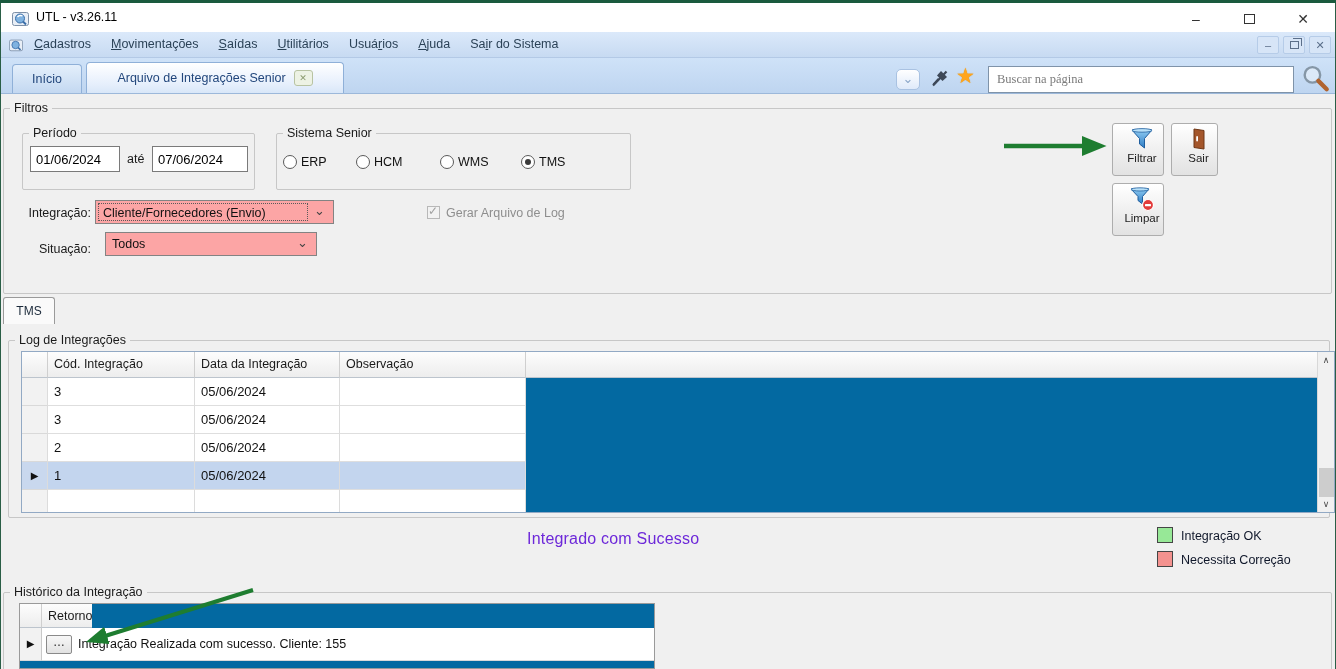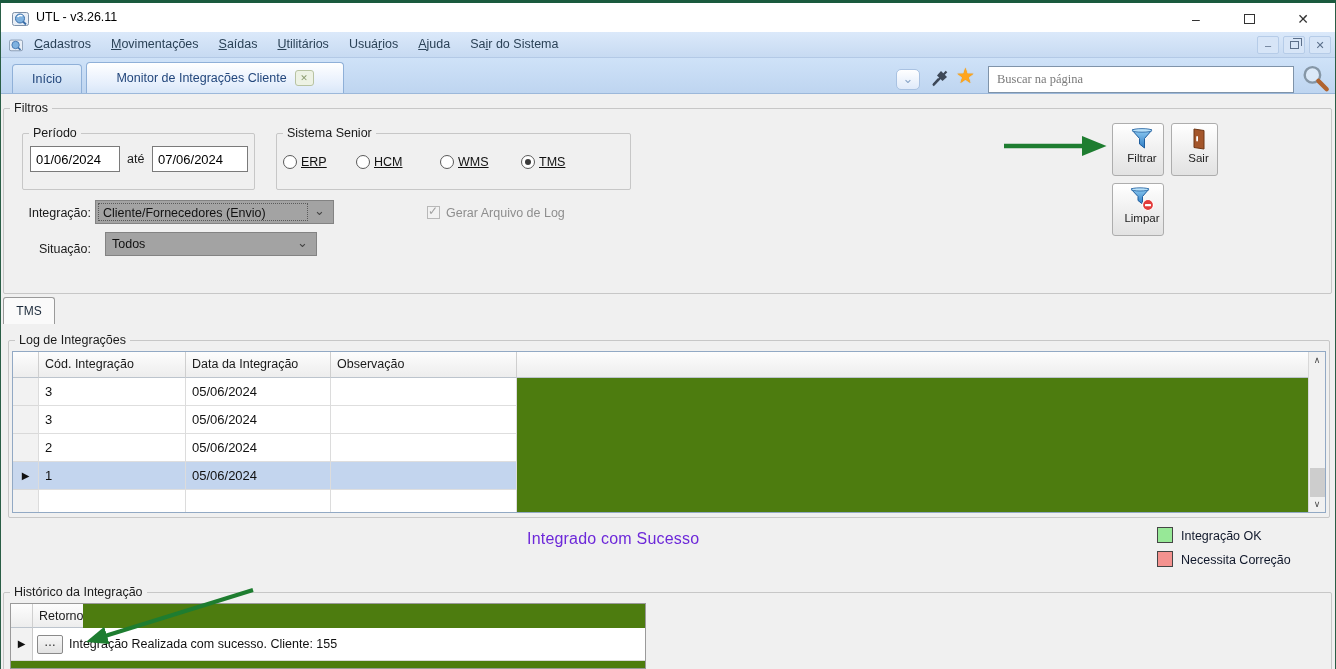--- a/index.html
+++ b/index.html
@@ -46,35 +46,35 @@
   
   .gbox { position:absolute; border:1px solid #c7c7c7; border-radius:2px; }
   .gtitle { position:absolute; top:-9px; left:6px; background:#f0f0f0; padding:0 4px; font-size:12.5px; color:#1a1a1a; line-height:16px; white-space:nowrap; }
 
   
   .date-input { position:absolute; height:26px; border:1px solid #7a7a7a; background:#fff; font-family:"Liberation Sans",sans-serif; font-size:13px; padding:0 5px; color:#000; }
   .plain-label { position:absolute; font-size:12.5px; color:#1a1a1a; white-space:nowrap; }
   .radio-opt { position:absolute; display:flex; align-items:center; gap:4px; height:16px; cursor:pointer; }
   .radio-circle { width:14px; height:14px; border:1px solid #5a5a5a; border-radius:50%; background:#fff; position:relative; }
   .radio-opt.selected .radio-circle::after { content:""; position:absolute; left:3px; top:3px; width:6px; height:6px; border-radius:50%; background:#3a3a3a; }
-  .radio-opt span.rlabel { font-size:12.5px;text-decoration:underline; }
-  .combo { position:absolute; height:24px; border:1px solid #838383; background:#a3a3a3; cursor:pointer; }
+  .radio-opt span.rlabel { font-size:12.5px; }
+  .combo { position:absolute; height:24px; border:1px solid #838383; background:#fca5a5; cursor:pointer; }
   .combo .cval { position:absolute; left:2px; top:2px; bottom:2px; right:25px; font-size:12.5px; line-height:18px; padding:0 4px; white-space:nowrap; overflow:hidden; }
   .combo.focused .cval { border:1px dotted #5a5a5a; }
   .combo .cchev { position:absolute; right:8px; top:2px; font-size:13px; color:#444; }
   .checkbox { position:absolute; width:13px; height:13px; border:1px solid #b8b8b8; background:#f2f2f2; }
   .checkbox .check { position:absolute; left:0; top:-3px; font-size:12px; color:#a2a2a2; }
   .dis-label { color:#8e8e8e; }
 
   .tool-btn { position:absolute; width:52px; height:53px; border:1px solid #adadad; border-radius:3px; background:linear-gradient(#ffffff,#ededed 60%,#e2e2e2); text-align:center; cursor:pointer;padding-left:8px; }
   .tool-btn .ticon { height:28px; padding-top:3px; }
   .tool-btn .tlabel { font-size:11.5px; color:#222; }
 
   
-  .grid { position:absolute; background:#4d7c0f; border:1px solid #92a9c4; overflow:hidden; }
+  .grid { position:absolute; background:#0369a1; border:1px solid #92a9c4; overflow:hidden;margin-left:9px; }
   .g-header { position:absolute; left:0; top:0; display:flex; height:26px; }
   .g-hcell { background:linear-gradient(#fdfdfd,#ededed); border-right:1px solid #cfcfcf; border-bottom:1px solid #bcc4cd; font-size:12.5px; padding:5px 0 0 6px; color:#1a1a1a; white-space:nowrap; overflow:hidden; }
   .g-body { position:absolute; left:0; top:26px; }
   .g-row { display:flex; height:28px; }
   .g-ind { width:26px; background:#f2f2f2; border-right:1px solid #c9c9c9; border-bottom:1px solid #d9d9d9; text-align:center; font-size:10px; line-height:27px; color:#111; }
   .g-cell { border-bottom:1px solid #dedede; font-size:13px; padding:6px 0 0 6px; background:#fff; white-space:nowrap; overflow:hidden; }
   .g-row.selected .g-cell { background:#c3d5ee; }
   .g-row.selected .g-ind { background:#c9d8ee; }
   .vline { position:absolute; top:26px; bottom:0; width:1px; background:#dcdcdc; }
   .scrollbar { position:absolute; right:0; top:0; bottom:0; width:17px; background:#f1f1f1; border-left:1px solid #d8d8d8; }
@@ -132,21 +132,21 @@
   <div class="mdi-btns">
     <div class="mdi-btn">–</div>
     <div class="mdi-btn"><span class="mdi-restore-glyph"></span></div>
     <div class="mdi-btn">✕</div>
   </div>
 </div>
 
 <div class="abs tabstrip">
   <div class="tab tab-inicio">Início</div>
   <div class="tab tab-active">
-    <span>Monitor de Integrações Cliente</span>
+    <span>Arquivo de Integrações Senior</span>
     <span class="tab-close">✕</span>
   </div>
   <div class="abs chevron-btn">⌄</div>
   <svg class="abs" style="left:929px;top:10px" width="22" height="22" viewBox="0 0 22 22">
     <path d="M12 3 L18 9 L13.5 13 L8 7.5 Z" fill="#3d4858"></path>
     <line x1="9.5" y1="11" x2="4.5" y2="16.5" stroke="#3d4858" stroke-width="2"></line>
     <line x1="17.5" y1="3.5" x2="4" y2="17.5" stroke="#3d4858" stroke-width="2.2"></line>
   </svg>
   <span class="abs star">★</span>
   <input class="abs search-box" type="text" placeholder="Buscar na página" style="">

